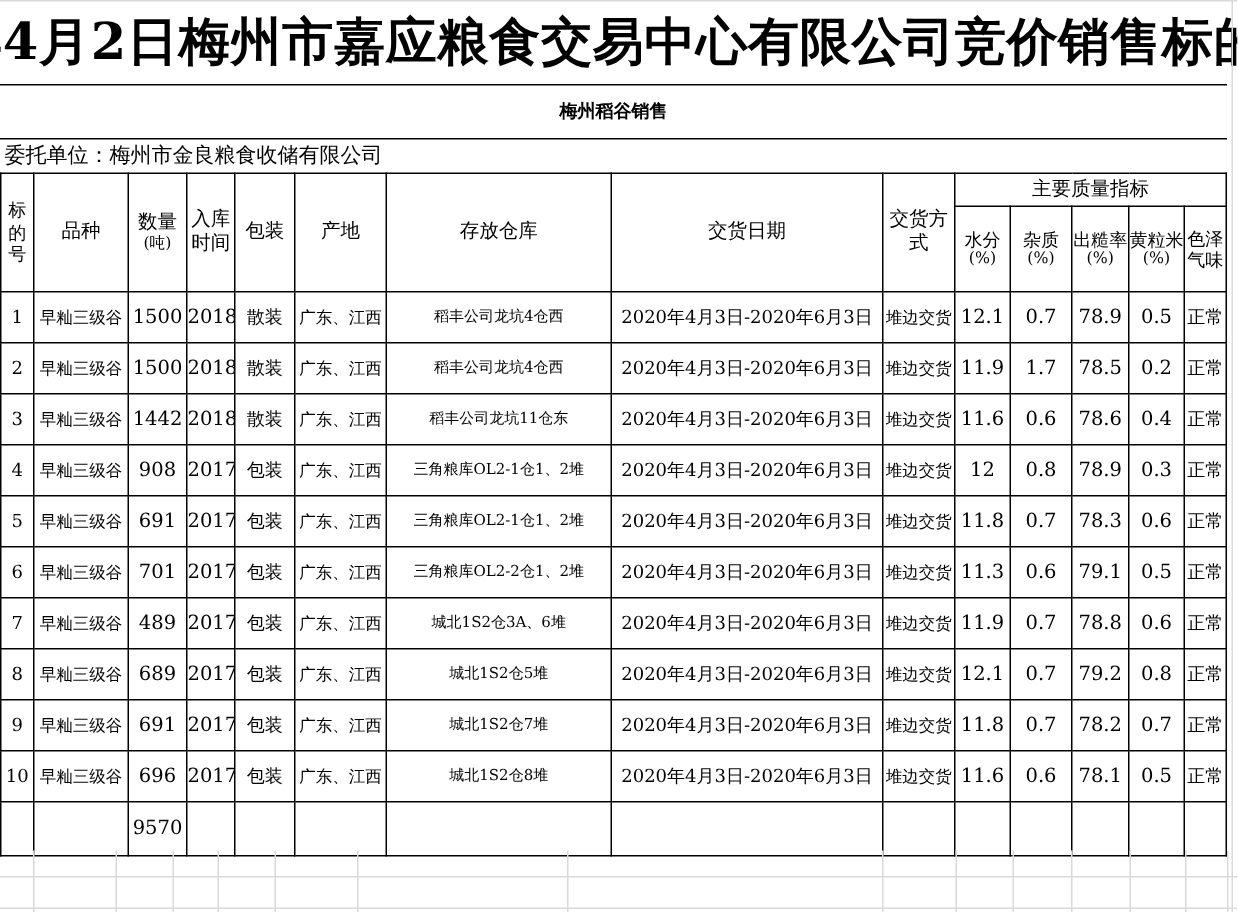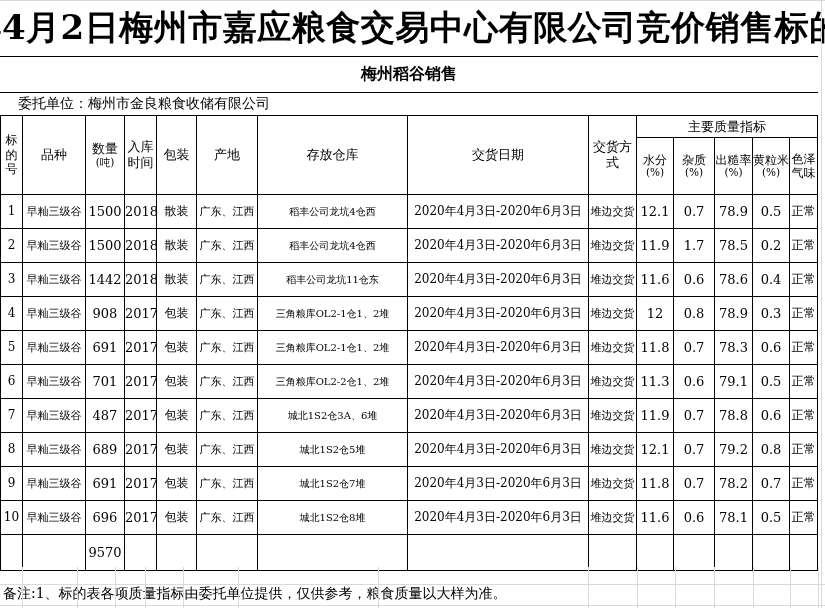--- a/index.html
+++ b/index.html
@@ -21,28 +21,28 @@
     width: 818px; height: 57px;
     display: flex; align-items: center; justify-content: center;
     font-size: 34px; font-weight: bold;
     border-bottom: 1px solid #000;
     letter-spacing: 0.5px;
     white-space: nowrap;
   }
   .subtitle-block {
     width: 818px; height: 36px;
     display: flex; align-items: center; justify-content: center;
-    font-size: 16px; font-weight: bold;
+    font-size: 12px; font-weight: bold;
     border-bottom: 1px solid #000;
   }
   .consignor-row {
     width: 818px; height: 22px;
     display: flex; align-items: center;
     font-size: 14px;
-    padding-left: 18px;
+    padding-left: 3px;
     white-space: nowrap;
   }
 
   table.catalog {
     border-collapse: collapse;
     table-layout: fixed;
     width: 818px;
   }
   table.catalog th, table.catalog td {
     border: 1px solid #000;
@@ -225,21 +225,21 @@
           <td class="c8">堆边交货</td>
           <td class="c9">11.3</td>
           <td class="c10">0.6</td>
           <td class="c11">79.1</td>
           <td class="c12">0.5</td>
           <td class="c13">正常</td>
         </tr>
         <tr>
           <td class="c0">7</td>
           <td class="c1">早籼三级谷</td>
-          <td class="c2">487</td>
+          <td class="c2">489</td>
           <td class="c3">2017</td>
           <td class="c4">包装</td>
           <td class="c5">广东、江西</td>
           <td class="c6">城北1S2仓3A、6堆</td>
           <td class="c7">2020年4月3日-2020年6月3日</td>
           <td class="c8">堆边交货</td>
           <td class="c9">11.9</td>
           <td class="c10">0.7</td>
           <td class="c11">78.8</td>
           <td class="c12">0.6</td>
@@ -307,21 +307,20 @@
         <td class="c8"></td>
         <td class="c9"></td>
         <td class="c10"></td>
         <td class="c11"></td>
         <td class="c12"></td>
         <td class="c13"></td>
       </tr>
     </tbody>
   </table>
 
-  <div class="footnote">备注:1、标的表各项质量指标由委托单位提供，仅供参考，粮食质量以大样为准。</div>
 <div class="gridline" style="left: 0px; top: 0px; width: 825px; height: 1px;"></div>
     <div class="gridline" style="left: 821px; top: 0px; width: 1px; height: 608px;"></div>
     <div class="gridline" style="left: 0px; top: 584px; width: 825px; height: 1px;"></div>
     <div class="gridline" style="left: 0px; top: 605px; width: 825px; height: 1px;"></div>
     <div class="gridline" style="left: 22px; top: 567px; width: 1px; height: 41px;"></div>
     <div class="gridline" style="left: 77px; top: 567px; width: 1px; height: 41px;"></div>
     <div class="gridline" style="left: 115px; top: 567px; width: 1px; height: 41px;"></div>
     <div class="gridline" style="left: 145px; top: 567px; width: 1px; height: 41px;"></div>
     <div class="gridline" style="left: 183px; top: 567px; width: 1px; height: 41px;"></div>
     <div class="gridline" style="left: 238px; top: 567px; width: 1px; height: 41px;"></div>

